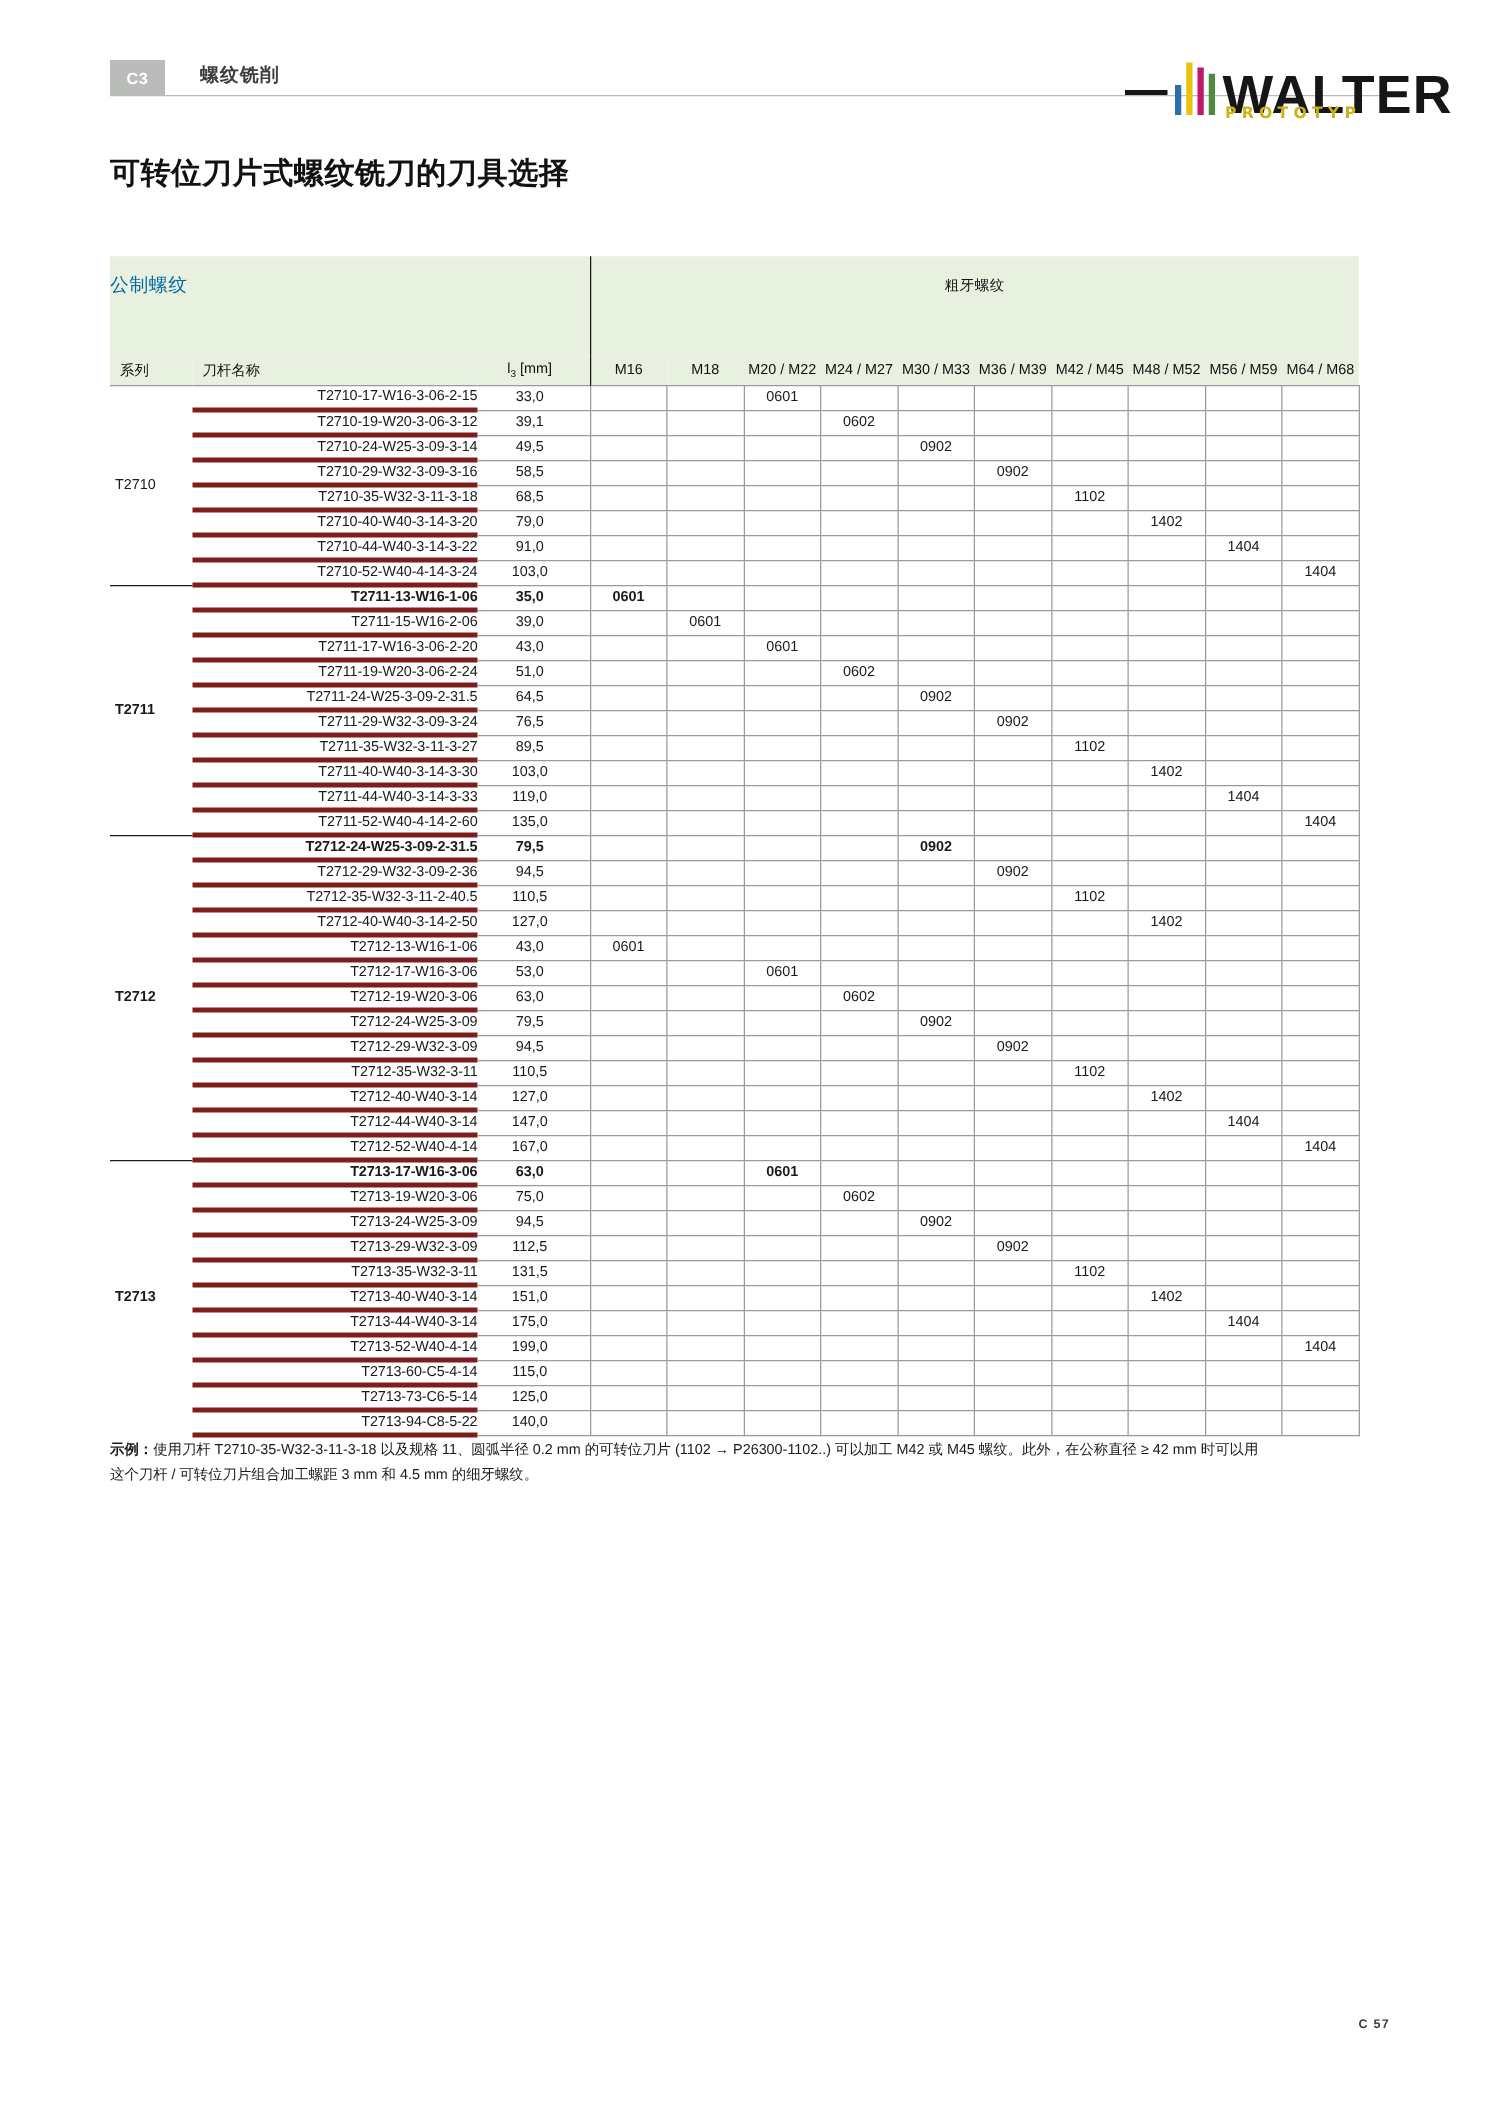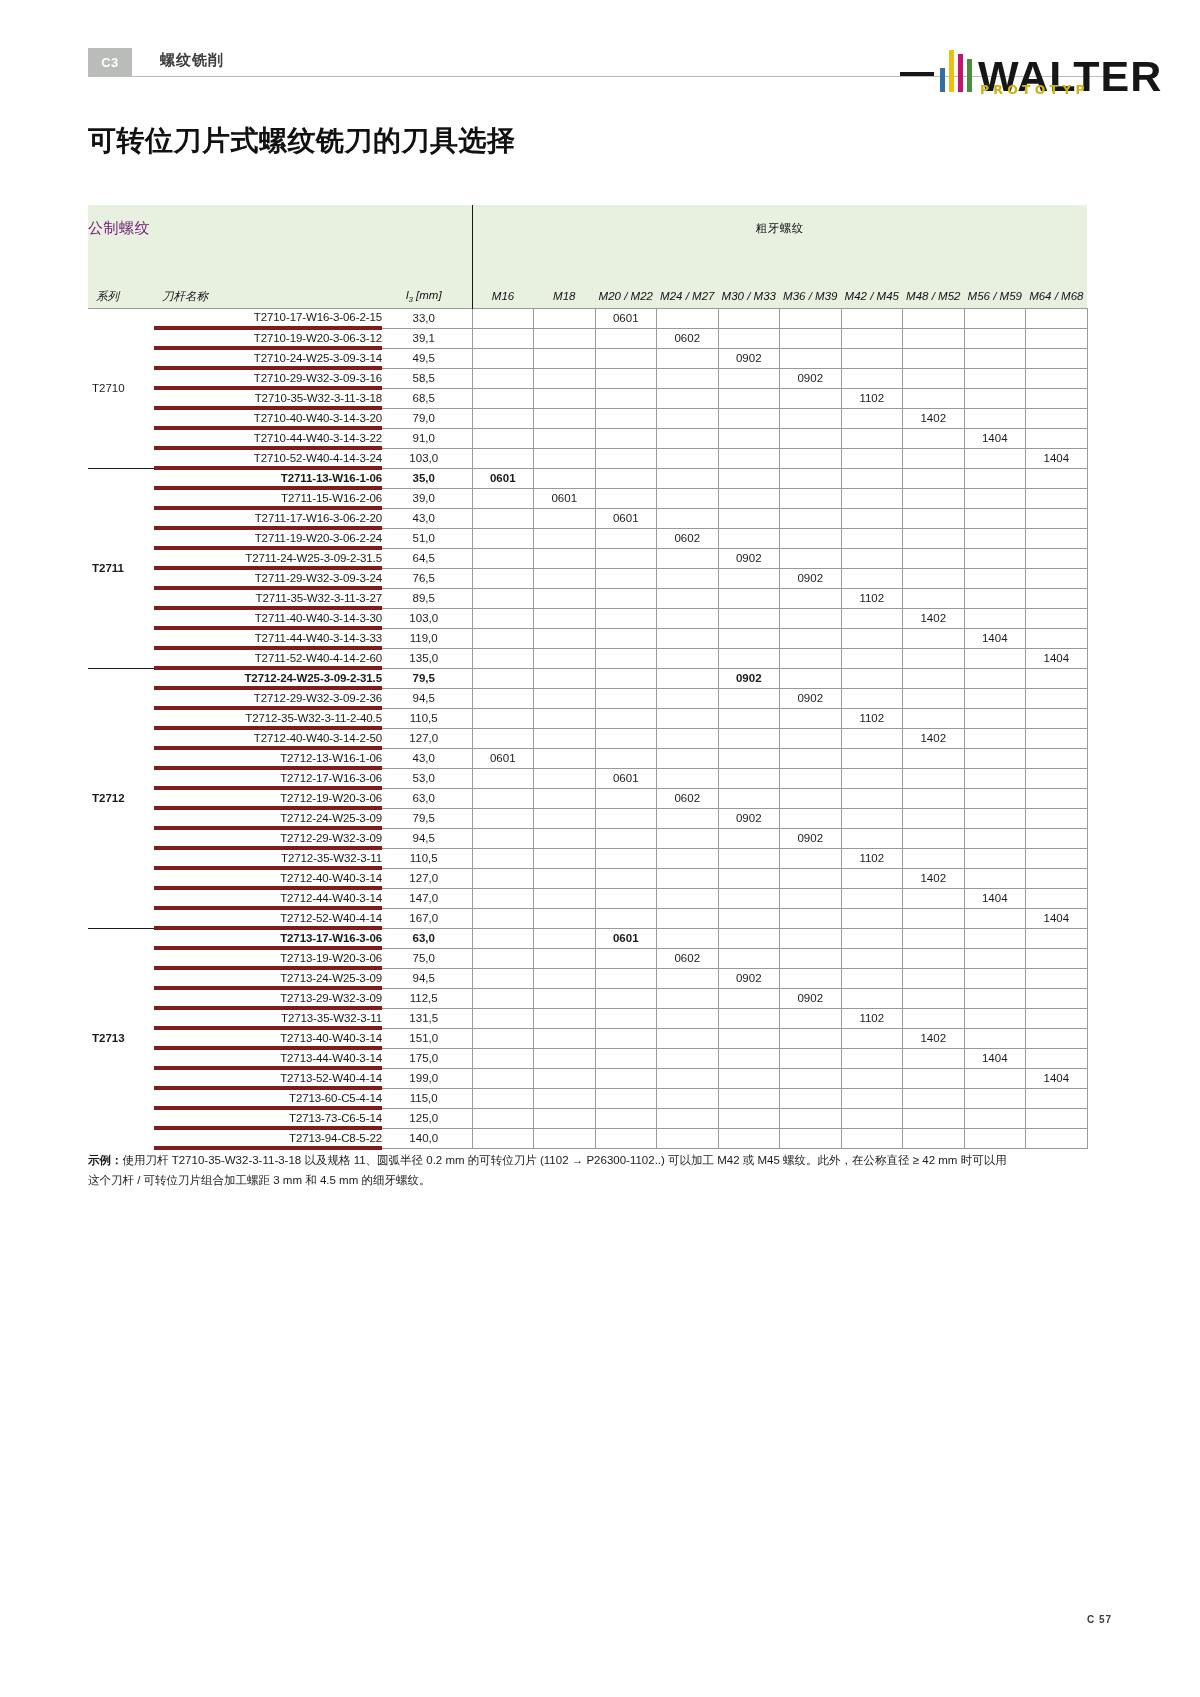--- a/index.html
+++ b/index.html
@@ -84,21 +84,21 @@
     font-weight: bold;
     letter-spacing: 4.2px;
     color: #cbb316;
     font-family: "DejaVu Sans", sans-serif;
   }
 
   
   .doc-title {
     position: absolute;
     left: 88px; top: 122px;
-    font-size: 28px;
+    font-size: 24px;
     font-weight: bold;
     color: #111111;
     letter-spacing: .5px;
   }
 
   
   .table-wrap {
     position: absolute;
     left: 88px; top: 205px;
     width: 932px;
@@ -118,27 +118,27 @@
   
   col.c-series { width: 66px; }
   col.c-name   { width: 228px; }
   col.c-l3     { width: 90px; }
   col.c-m      { width: 61.5px; }
 
   
   .hdr-band td { background: #e8f0e0; }
   .hdr-title-row td { height: 47px; }
   .hdr-gap-row td { height: 33px; }
-  .hdr-cols-row td { height: 23px; font-style: italic; }
+  .hdr-cols-row td { height: 23px; }
 
   .metric-label {
     font-size: 15px;
     font-weight: bold;
     padding-left: 8px;
-    color: #701a75;
+    color: #0369a1;
     letter-spacing: .5px;
     margin-left: 20px;
   }
   .coarse-label {
     font-size: 11.5px;
     font-weight: bold;
     text-align: center;
     color: #111;
     letter-spacing: .5px;
   }

